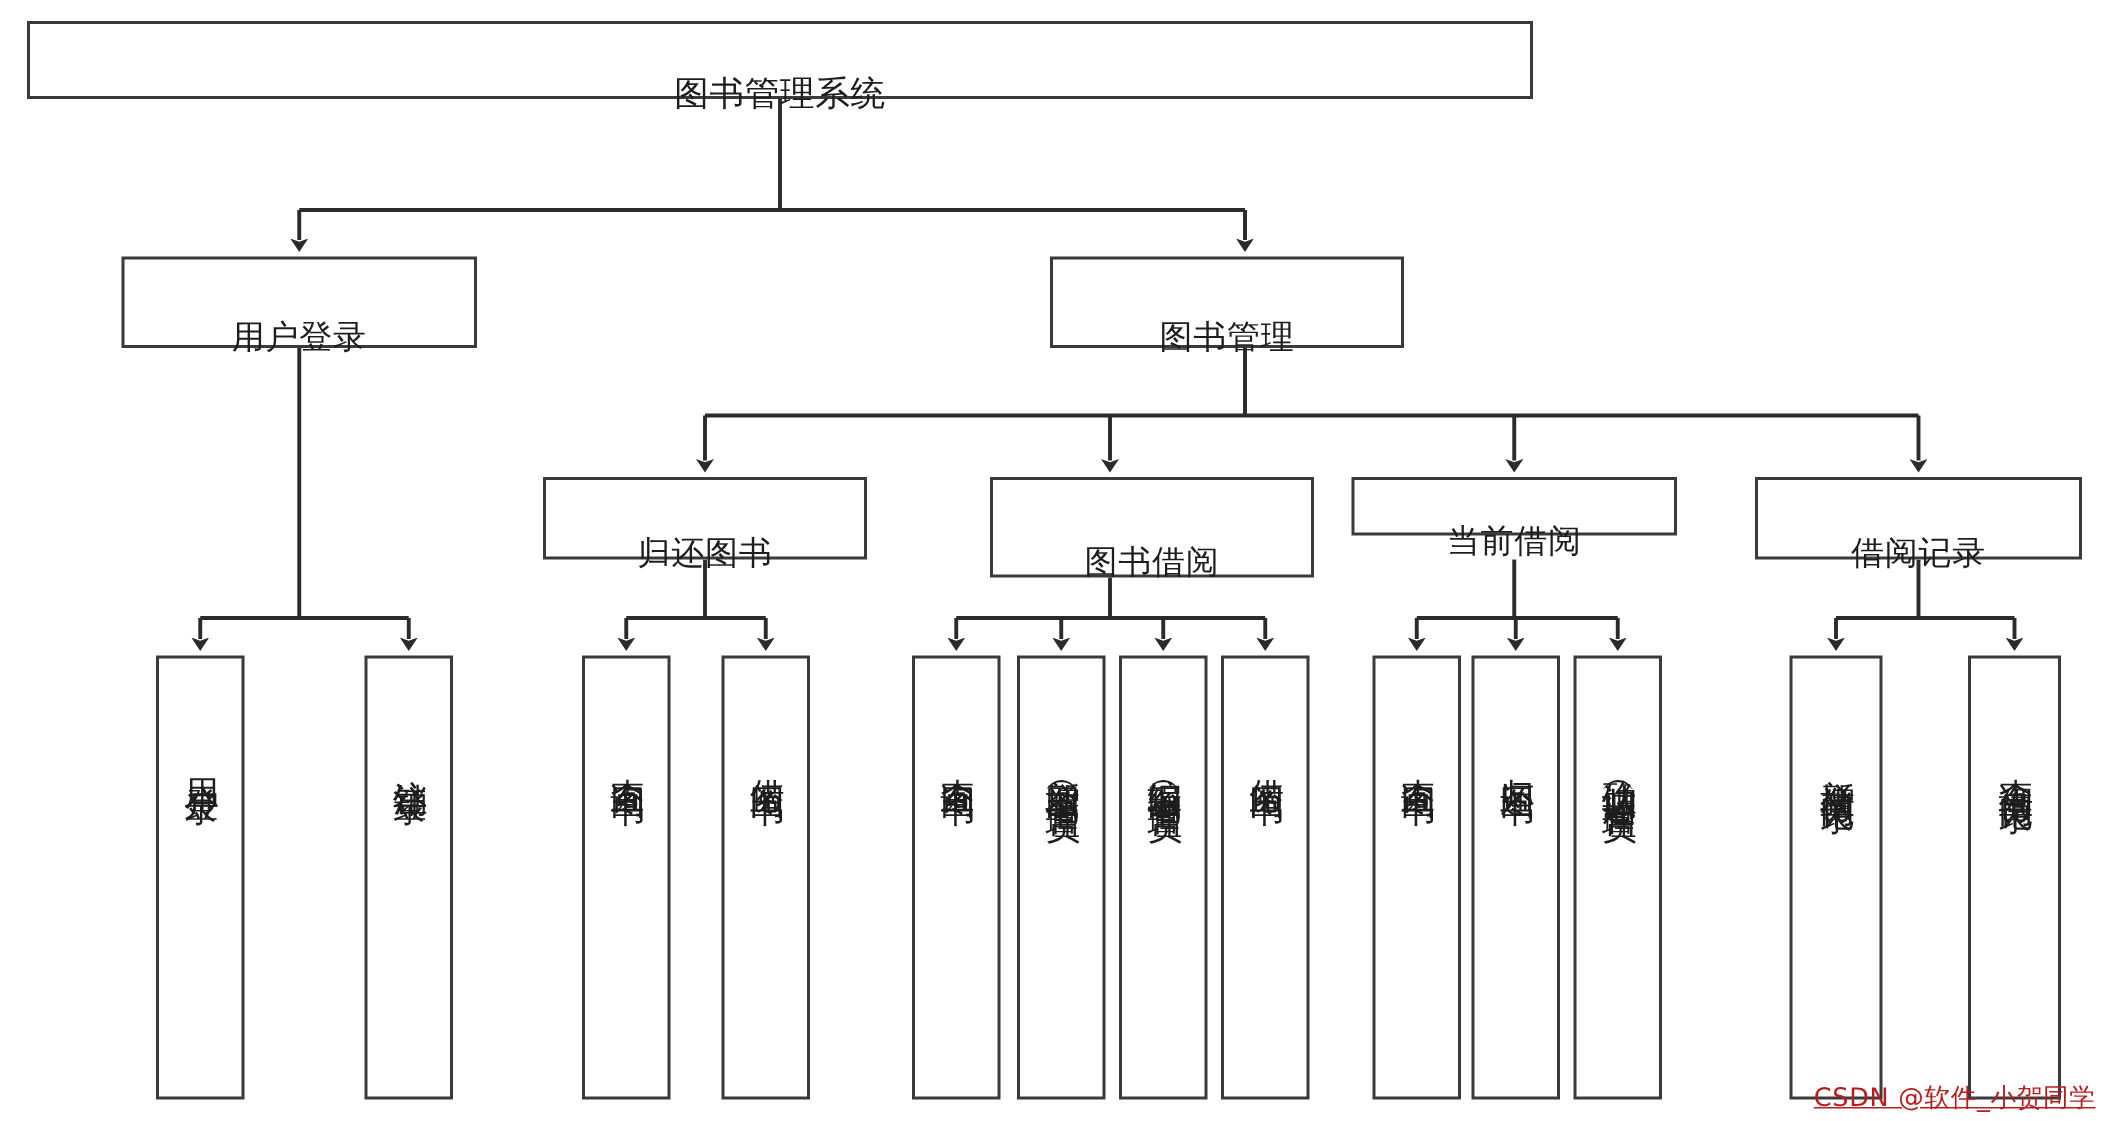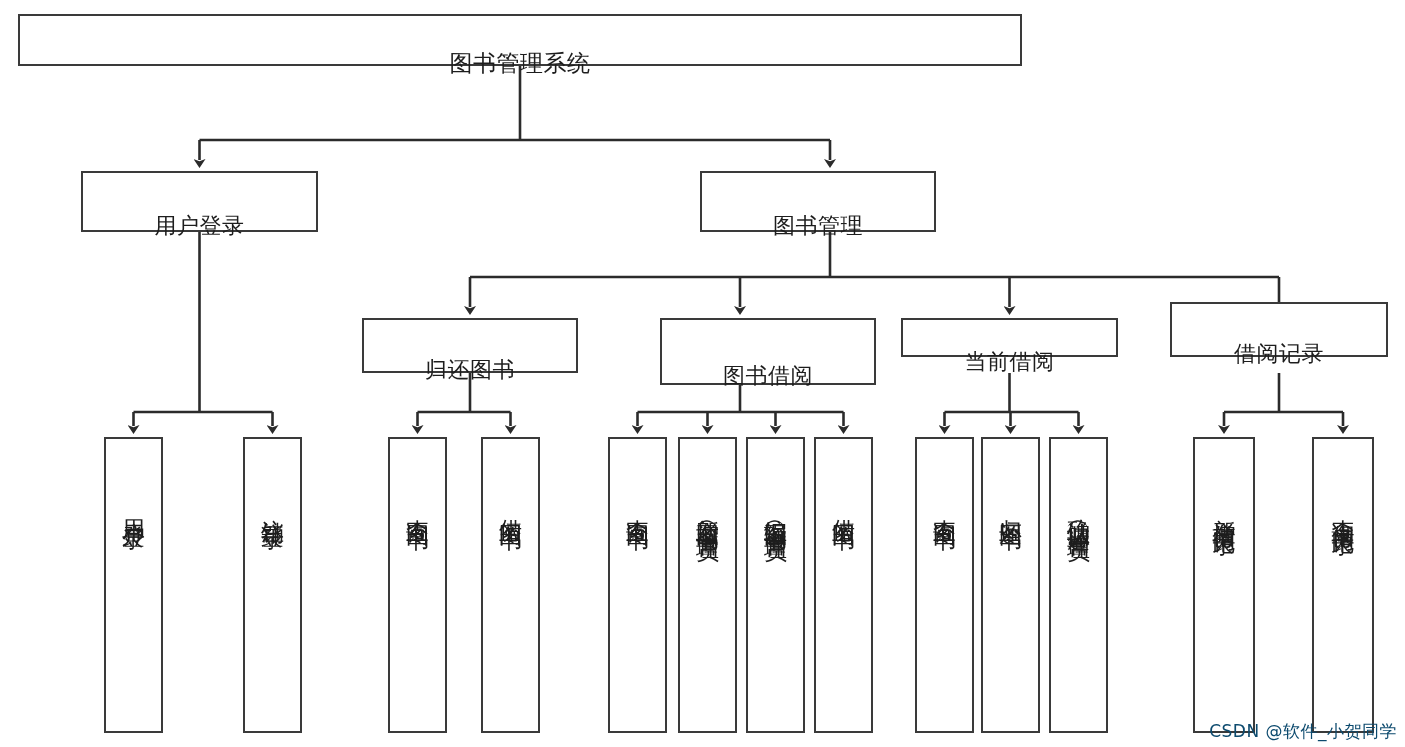--- a/index.html
+++ b/index.html
@@ -59,24 +59,25 @@
     line-height: 1;
   }
   .node.root .label {
     font-size: 23px;
   }
   #watermark {
     position: absolute;
     right: 8px;
     bottom: 4px;
     font-size: 17px;
-    color: #0c4a6e;
+    color: #b91c1c;
     letter-spacing: 0.5px;
     white-space: nowrap;
     font-family: "DejaVu Sans", "Liberation Sans", sans-serif;
+    text-decoration: underline;
   }
 </style>
 </head>
 <body>
 
 <div id="canvas">
 
   <svg id="edges" viewBox="0 0 1405 747" xmlns="http://www.w3.org/2000/svg">
     <defs>
       <marker id="arrow" markerWidth="10" markerHeight="12" refX="1" refY="6" orient="auto" markerUnits="userSpaceOnUse">
@@ -132,21 +133,21 @@
       </div>
       <div class="node horiz" style="left: 362px; top: 318px; width: 216px; height: 55px;">
         <span class="label">归还图书</span>
       </div>
       <div class="node horiz" style="left: 660px; top: 318px; width: 216px; height: 67px;">
         <span class="label">图书借阅</span>
       </div>
       <div class="node horiz" style="left: 901px; top: 318px; width: 217px; height: 39px;">
         <span class="label">当前借阅</span>
       </div>
-      <div class="node horiz" style="left: 1170px; top: 302px; width: 218px; height: 55px;">
+      <div class="node horiz" style="left: 1170px; top: 318px; width: 218px; height: 55px;">
         <span class="label">借阅记录</span>
       </div>
       <div class="node vert" style="left: 104px; top: 437px; width: 59px; height: 296px;">
         <span class="label">用户登录</span>
       </div>
       <div class="node vert" style="left: 243px; top: 437px; width: 59px; height: 296px;">
         <span class="label">注销登录</span>
       </div>
       <div class="node vert" style="left: 388px; top: 437px; width: 59px; height: 296px;">
         <span class="label">查询图书</span>

